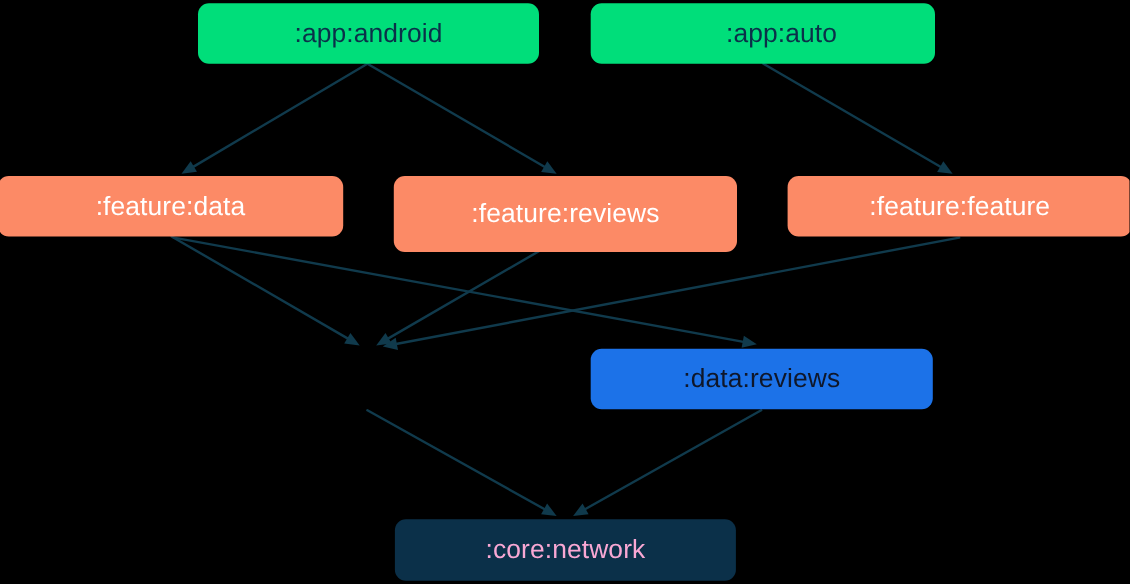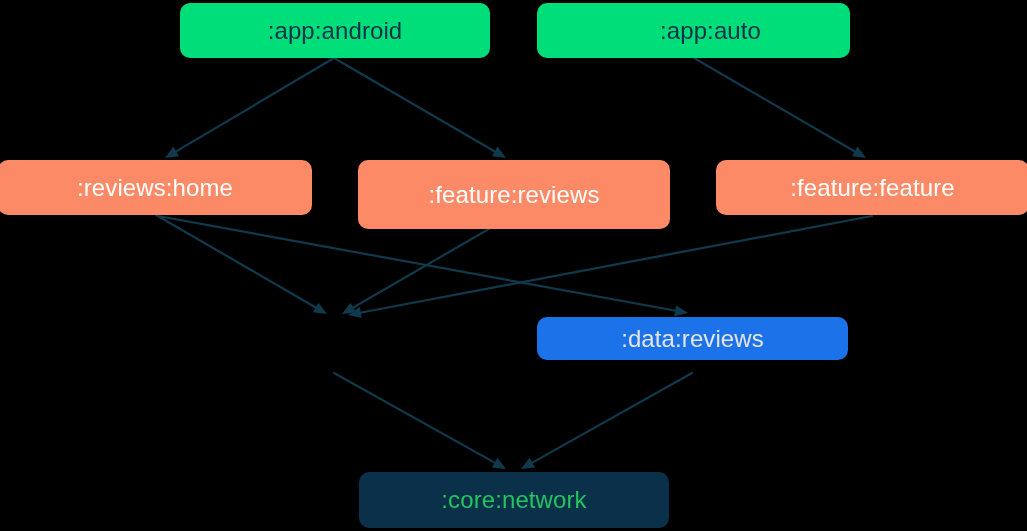--- a/index.html
+++ b/index.html
@@ -81,27 +81,27 @@
         <polygon points="521,469 529.5943945724486,457.752938964642 535.077183847574,467.5191573609594" fill="#103A4C"></polygon>
       </g>
     </svg>
 <div class="node" style="left: 180px; top: 3px; width: 310px; height: 55px; background: rgb(0, 222, 122); color: rgb(11, 48, 73);">
       <span class="node-label">:app:android</span>
     </div>
     <div class="node" style="left: 537px; top: 3px; width: 313px; height: 55px; background: rgb(0, 222, 122); color: rgb(11, 48, 73); padding-left: 34px;">
       <span class="node-label">:app:auto</span>
     </div>
     <div class="node" style="left: -2px; top: 160px; width: 314px; height: 55px; background: rgb(252, 138, 102); color: rgb(255, 255, 255);">
-      <span class="node-label">:reviews:home</span>
+      <span class="node-label">:feature:data</span>
     </div>
     <div class="node" style="left: 358px; top: 160px; width: 312px; height: 69px; background: rgb(252, 138, 102); color: rgb(255, 255, 255);">
       <span class="node-label">:feature:reviews</span>
     </div>
     <div class="node" style="left: 716px; top: 160px; width: 313px; height: 55px; background: rgb(252, 138, 102); color: rgb(255, 255, 255);">
       <span class="node-label">:feature:feature</span>
     </div>
-    <div class="node" style="left: 537px; top: 317px; width: 311px; height: 43px; background: rgb(28, 114, 232); color: #e5e5e5;">
+    <div class="node" style="left: 537px; top: 317px; width: 311px; height: 55px; background: rgb(28, 114, 232); color: #0f172a;">
       <span class="node-label">:data:reviews</span>
     </div>
-    <div class="node" style="left: 359px; top: 472px; width: 310px; height: 56px; background: rgb(11, 48, 73); color: #22c55e;">
+    <div class="node" style="left: 359px; top: 472px; width: 310px; height: 56px; background: rgb(11, 48, 73); color: #f9a8d4;">
       <span class="node-label">:core:network</span>
     </div>
   </div>
 
 </body></html>

